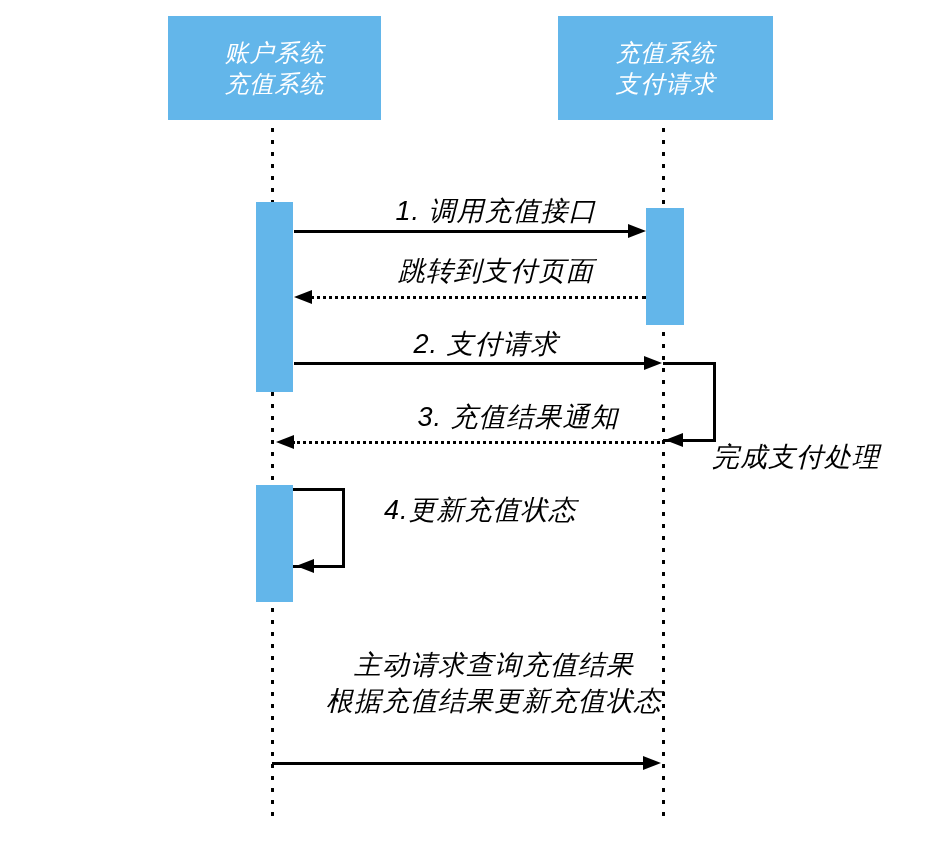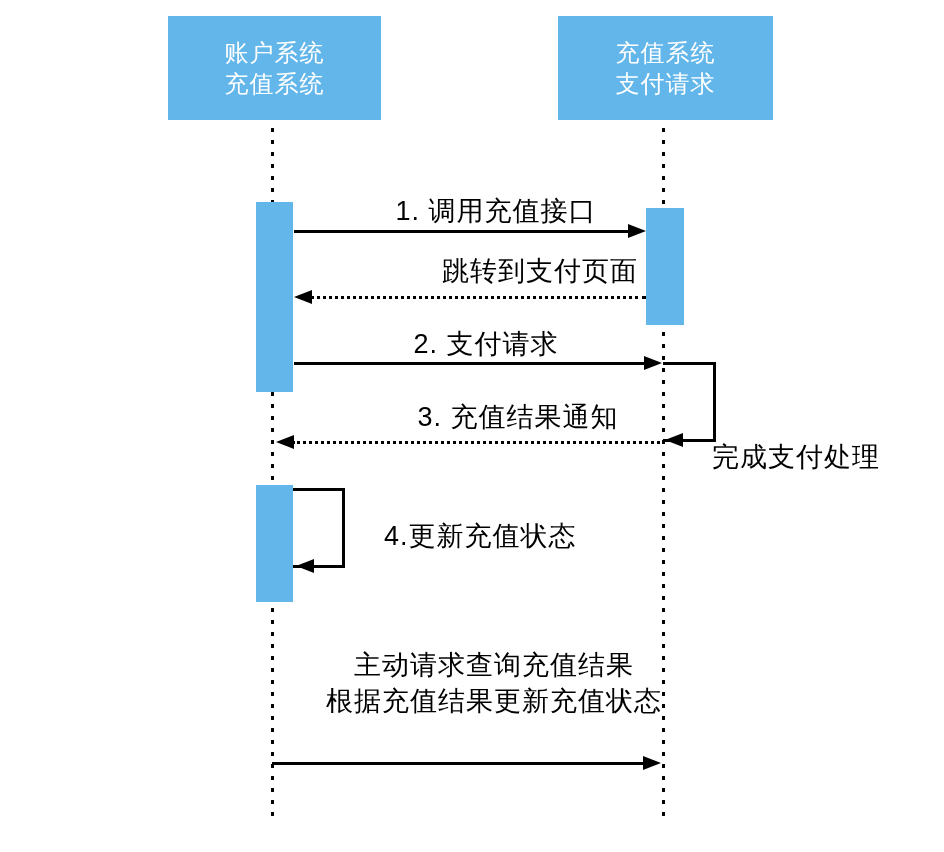--- a/index.html
+++ b/index.html
@@ -8,20 +8,21 @@
     background: #ffffff;
   }
   #canvas {
     position: relative;
     width: 944px;
     height: 852px;
     background: #ffffff;
     font-family: "Liberation Sans", "DejaVu Sans", sans-serif;
     color: #000000;
     overflow: hidden;
+    font-style: italic;
   }
   
   .actor-box {
     position: absolute;
     top: 16px;
     height: 104px;
     background: #63b6ea;
     color: #ffffff;
     display: flex;
     flex-direction: column;
@@ -100,25 +101,25 @@
     position: absolute;
     font-size: 27px;
     letter-spacing: 1px;
     white-space: nowrap;
     z-index: 5;
     color: #000;
     padding-left: 26px;
   }
   .centered { text-align: center; }
   #label-m1       { left: 294px; width: 352px; top: 193px; }
-  #label-m1ret    { left: 294px; width: 352px; top: 253px; margin-left: 44px; }
+  #label-m1ret    { left: 294px; width: 352px; top: 253px; }
   #label-m2       { left: 284px; width: 352px; top: 326px; }
   #label-m2self   { left: 686px; top: 391px; margin-top: 48px; }
   #label-m3       { left: 300px; width: 384px; top: 399px; }
-  #label-m4self   { left: 358px; top: 518px; }
+  #label-m4self   { left: 358px; top: 492px; }
   #label-m5 {
     left: 272px; width: 392px; top: 647px;
     line-height: 36px;
   }
 
   
   #line-m1   { left: 294px; top: 230px; width: 336px; }
   #head-m1   { left: 628px; top: 224px; }
   #line-m1r  { left: 310px; top: 296px; width: 336px; }
   #head-m1r  { left: 294px; top: 290px; }

